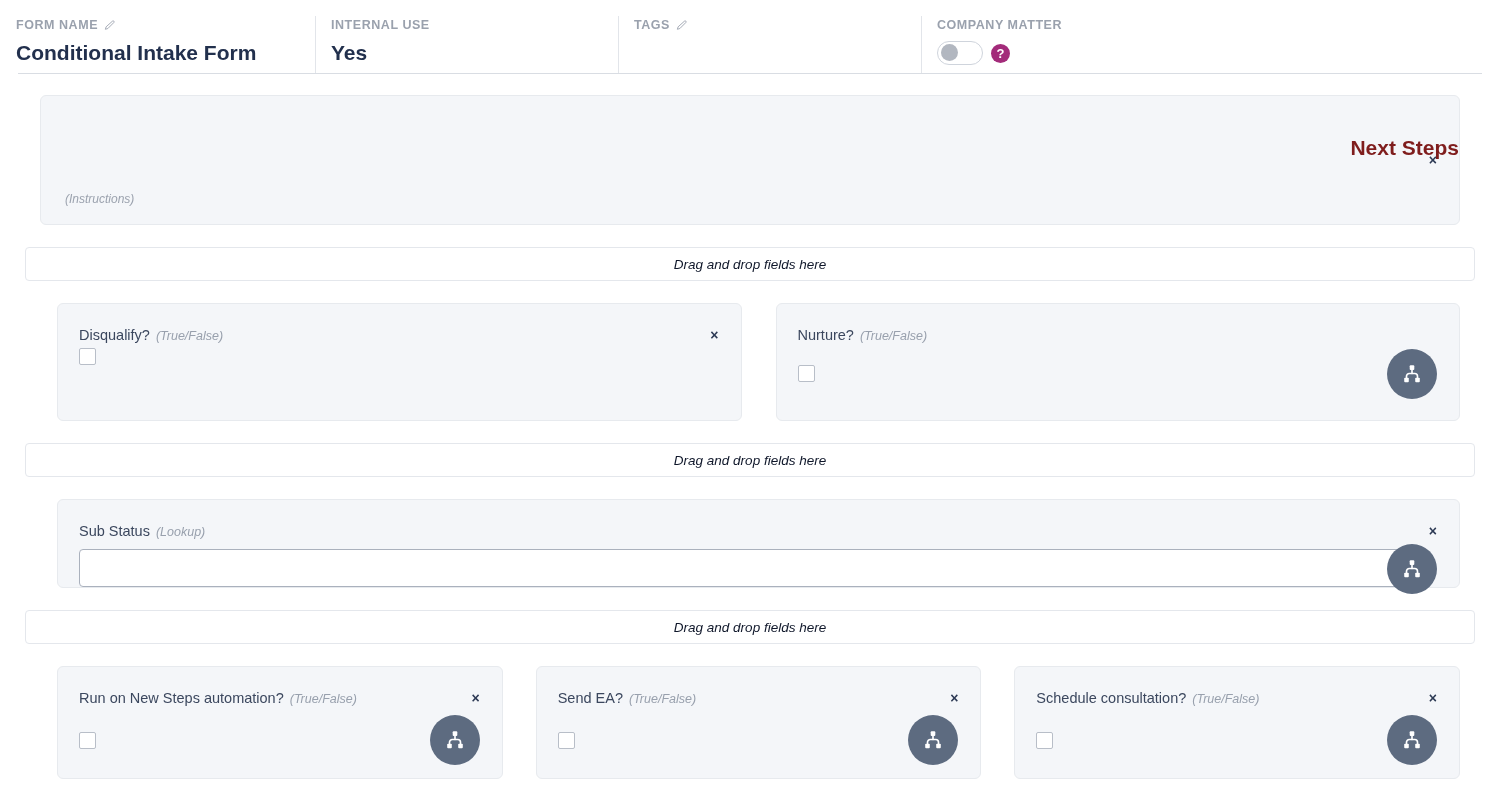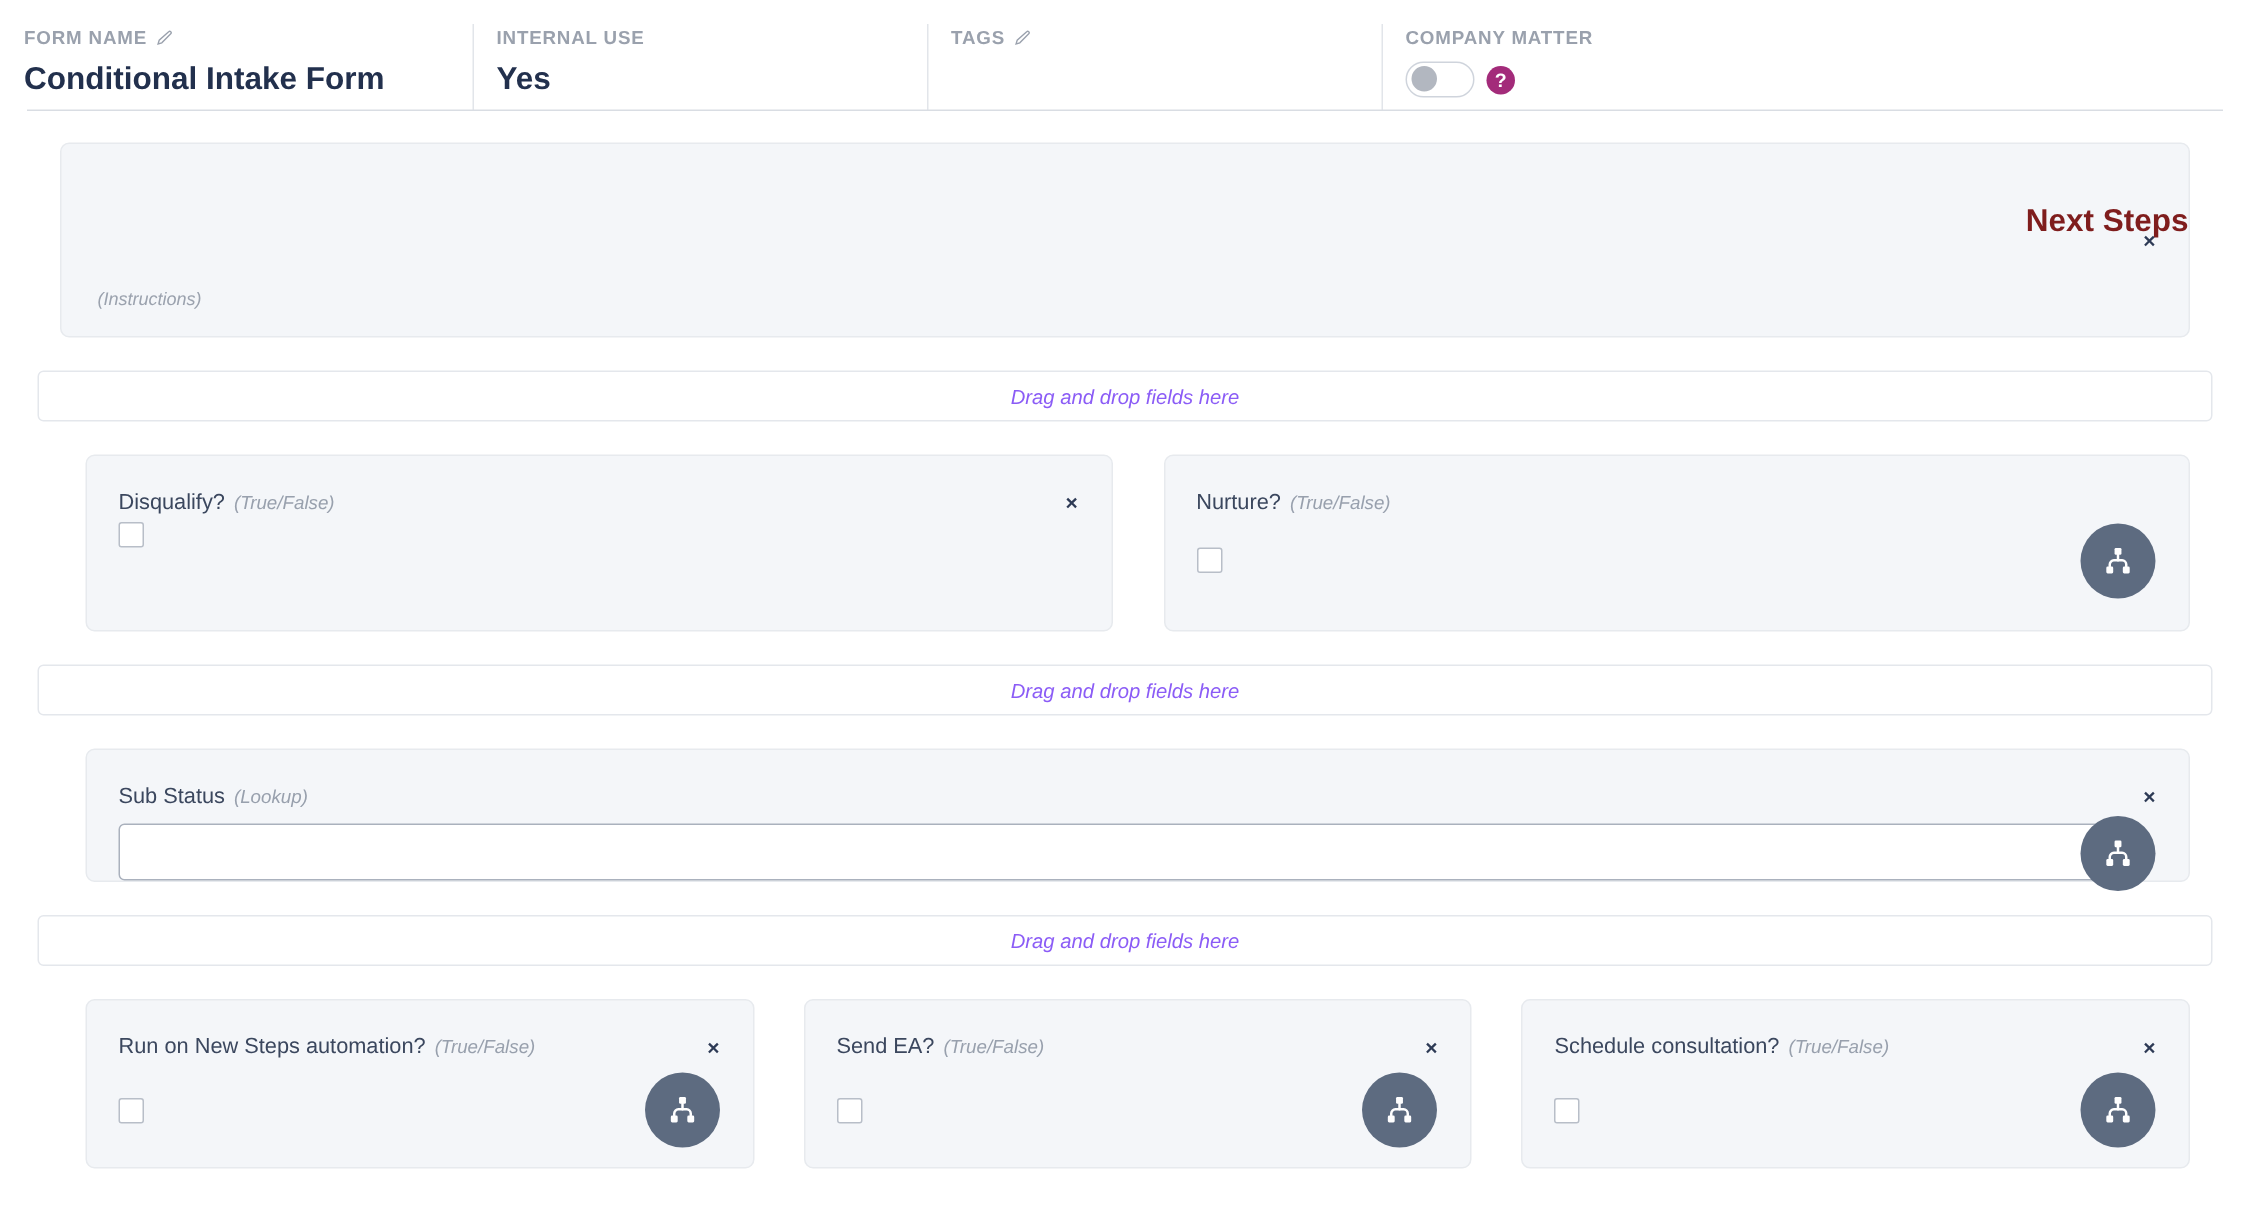--- a/index.html
+++ b/index.html
@@ -134,21 +134,21 @@
     margin: 22px 7px 0 7px;
     height: 34px;
     border: 1px solid #e4e7ec;
     border-radius: 4px;
     background: #ffffff;
     display: flex;
     align-items: center;
     justify-content: center;
     font-size: 13.5px;
     font-style: italic;
-    color: #8b5cf6;
+    color: #0f172a;
   }
 
   
   .row {
     display: flex;
     margin: 22px 22px 0 22px;
     gap: 17px;
   }
   .row.three { gap: 16px; }
 

